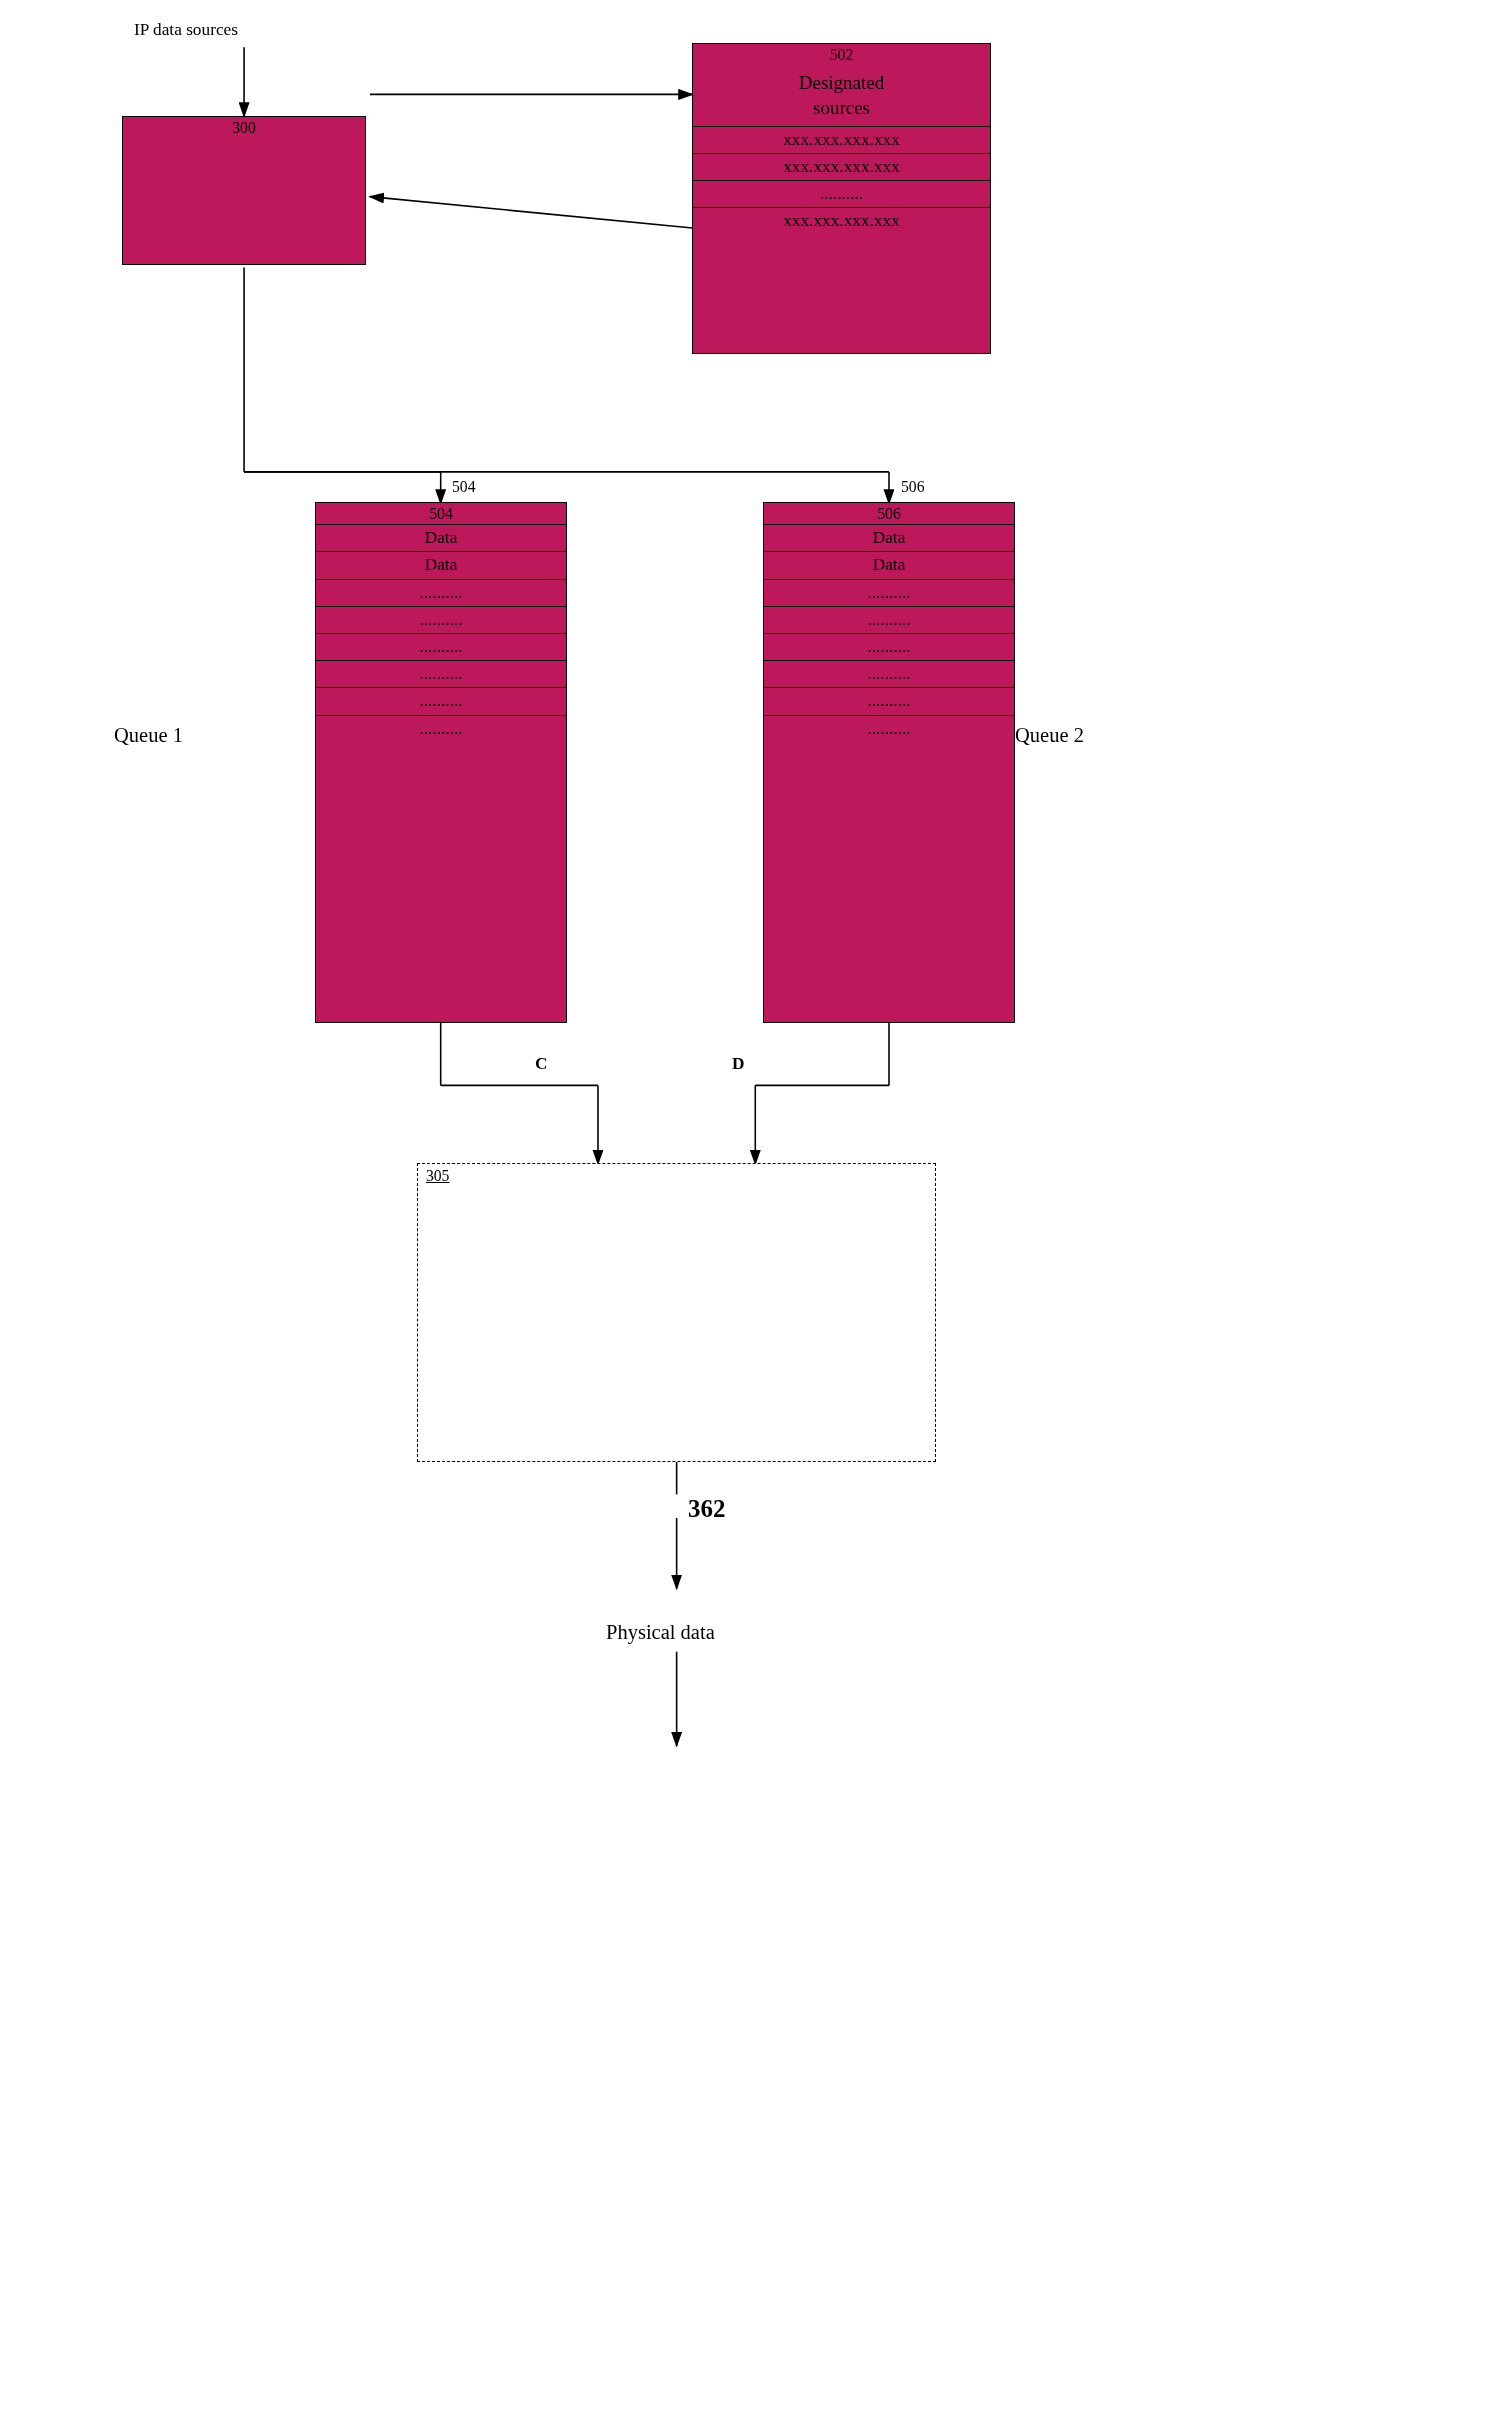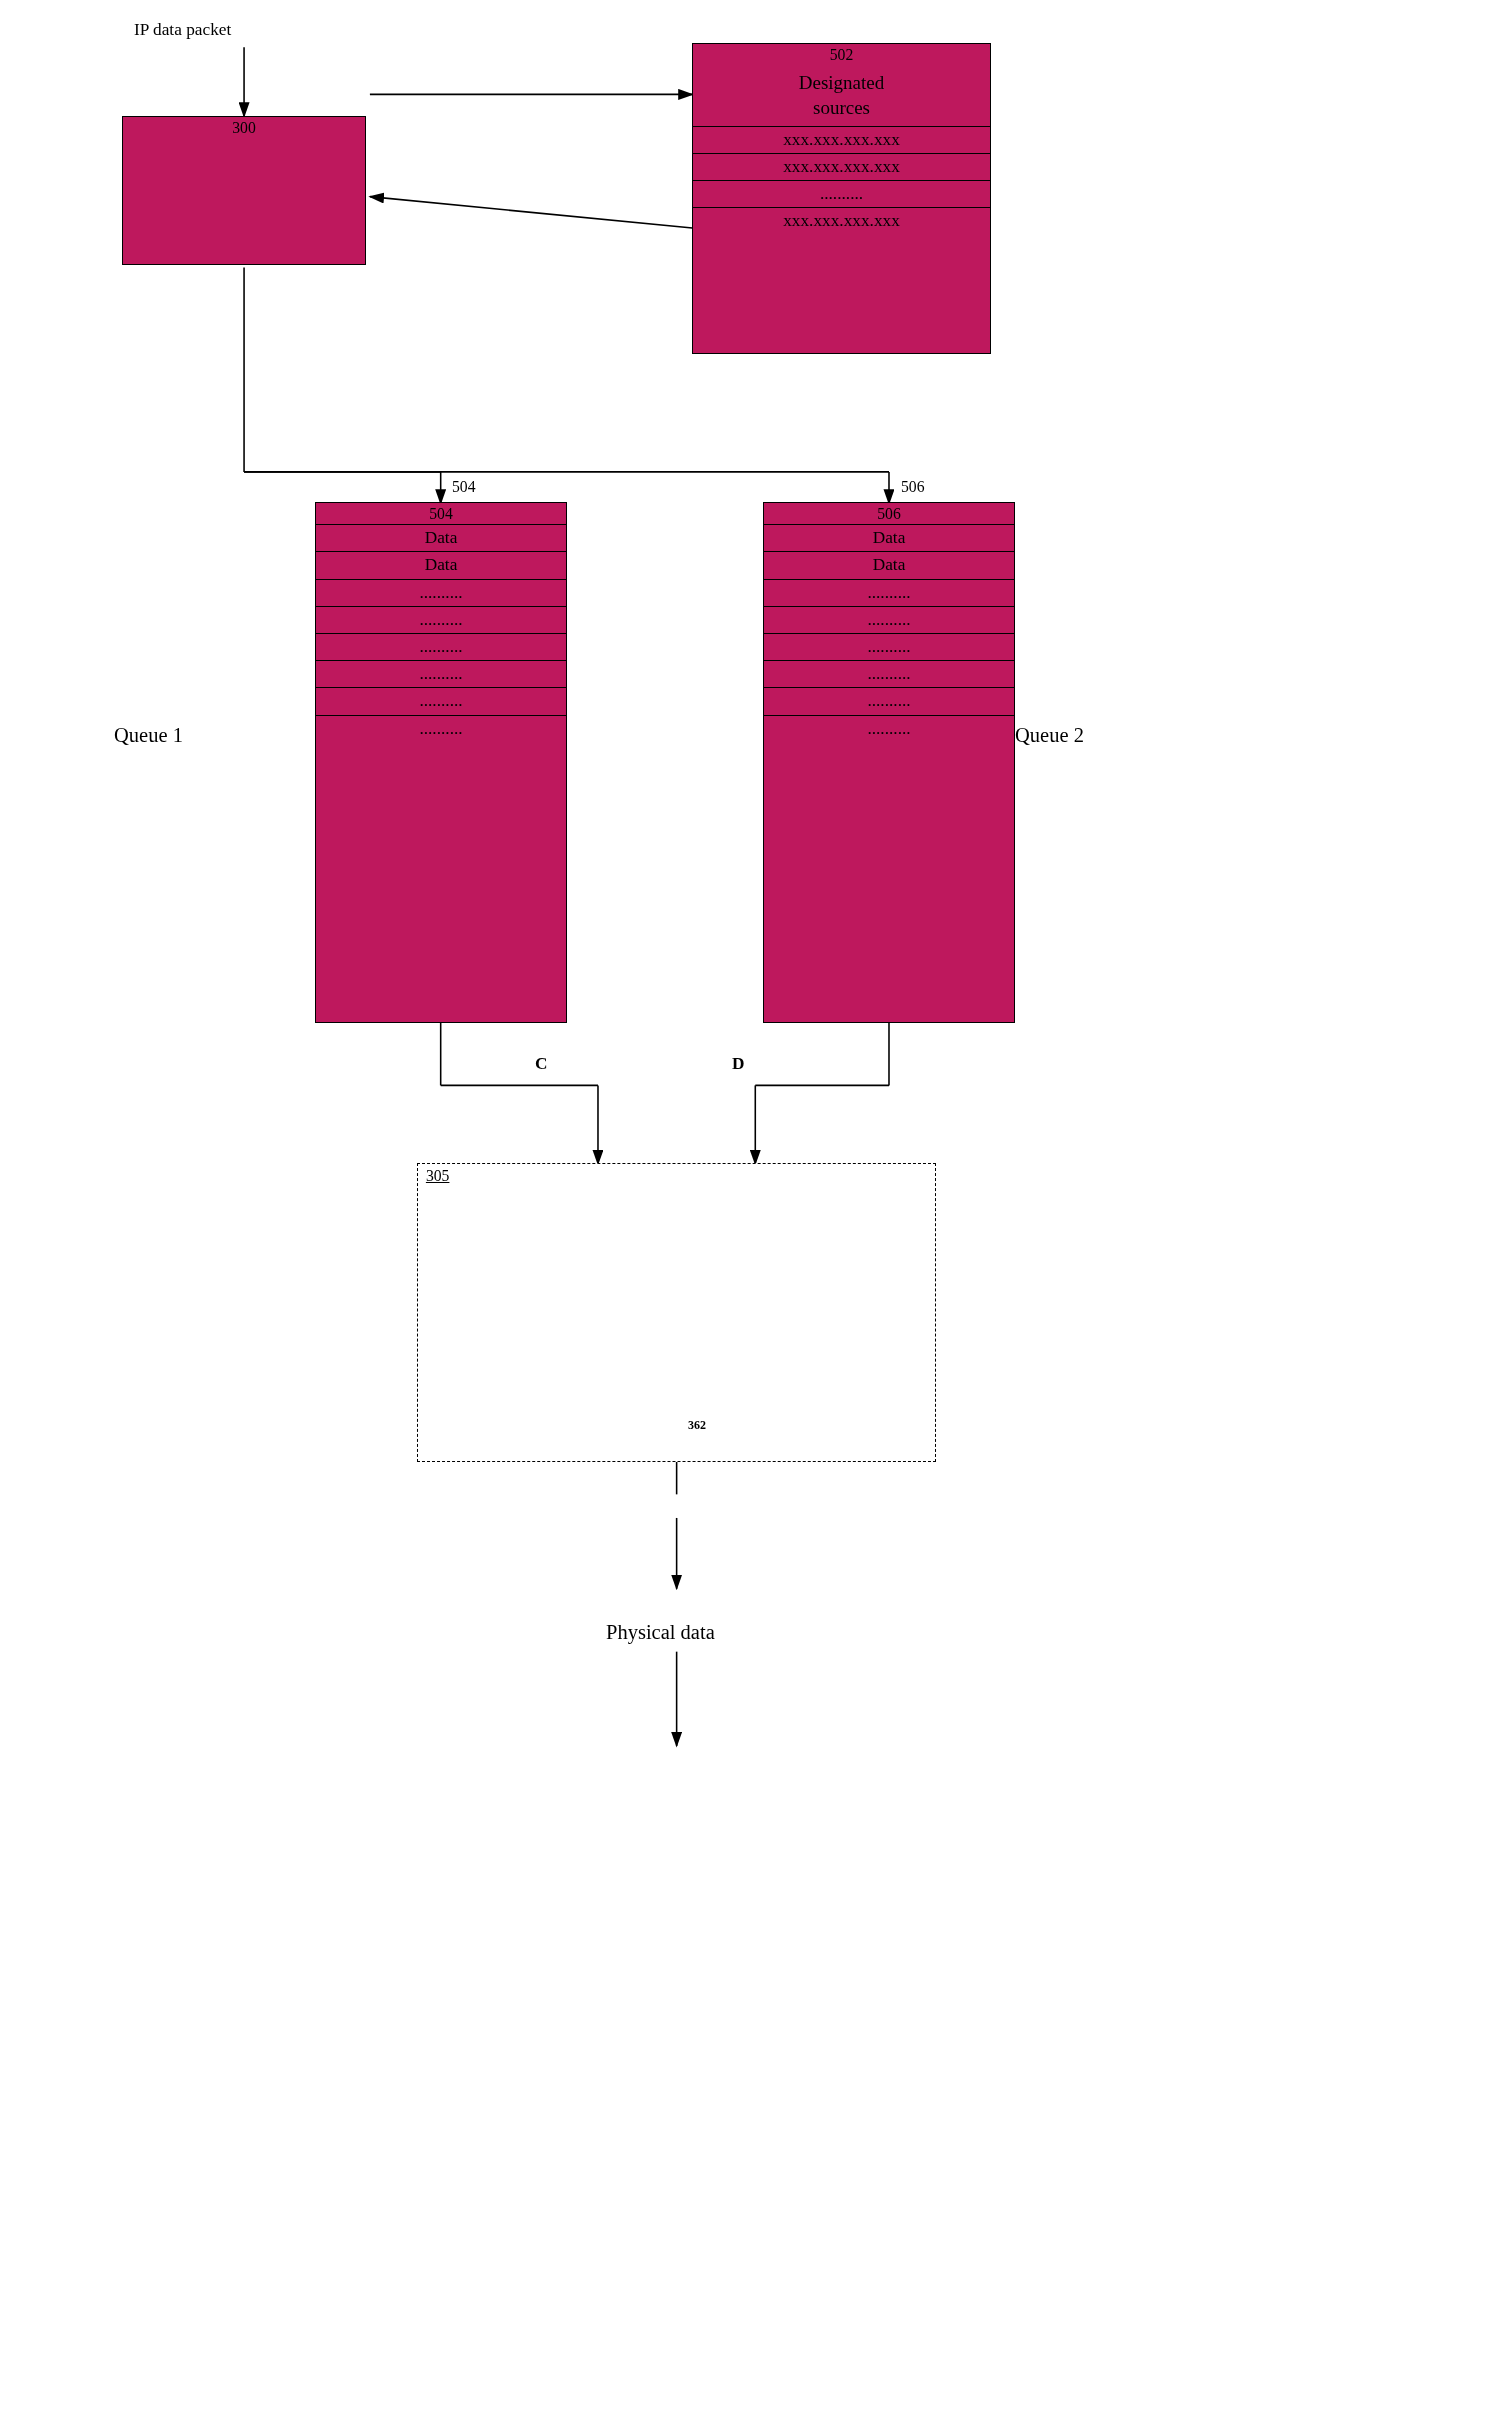--- a/index.html
+++ b/index.html
@@ -110,21 +110,21 @@
     <line x1="960" y1="1380" x2="960" y2="1480" stroke="#000" stroke-width="2" marker-end="url(#arrowhead)"></line>
 
     <line x1="860" y1="1820" x2="860" y2="1900" stroke="#000" stroke-width="2"></line>
 
     <line x1="860" y1="1930" x2="860" y2="2020" stroke="#000" stroke-width="2" marker-end="url(#arrowhead)"></line>
 
     <line x1="860" y1="2100" x2="860" y2="2220" stroke="#000" stroke-width="2" marker-end="url(#arrowhead)"></line>
 
   </svg>
 
-  <div class="float-label" style="left:134px; top:19.7px;">IP data packet</div>
+  <div class="float-label" style="left:134px; top:19.7px;">IP data sources</div>
 
   <div class="box" style="left:122px; top:116px; width:244px; height:149px;">
     <div class="label-id" style="font-size:15.7px; padding:1.6px;">300</div>
   </div>
 
   <div class="box" style="left:692px; top:43px; width:299px; height:311px;">
     <div style="font-size:15.7px; padding:2.4px;">502</div>
     <div class="box-title" style="font-size:19px;">Designated<br>sources</div>
     <div class="cell">xxx.xxx.xxx.xxx</div>
     <div class="cell">xxx.xxx.xxx.xxx</div>
@@ -162,21 +162,21 @@
 
   <div class="float-label-bold" style="left:535px; top:1054px;">C</div>
 
   <div class="float-label-bold" style="left:732px; top:1054px;">D</div>
 
   <div class="box-dashed" style="left:417px; top:1163px; width:519px; height:299px;">
     <div style="font-size:15.7px; padding:3.1px; text-align:left; padding-left:7.9px;">305</div>
 
   </div>
 
-  <div class="float-label-bold" style="left:688px; top:1418px; font-size:12px;">362</div>
+  <div class="float-label-bold" style="left:688px; top:1495px; font-size:25px;">362</div>
 
   <div class="float-label" style="left:606px; top:1621px; font-size:20.5px;">Physical data</div>
 
   <div class="float-label" style="left:452px; top:478px; font-size:15.7px;">504</div>
 
   <div class="float-label" style="left:901px; top:478px; font-size:15.7px;">506</div>
 
 </div>
 
 

